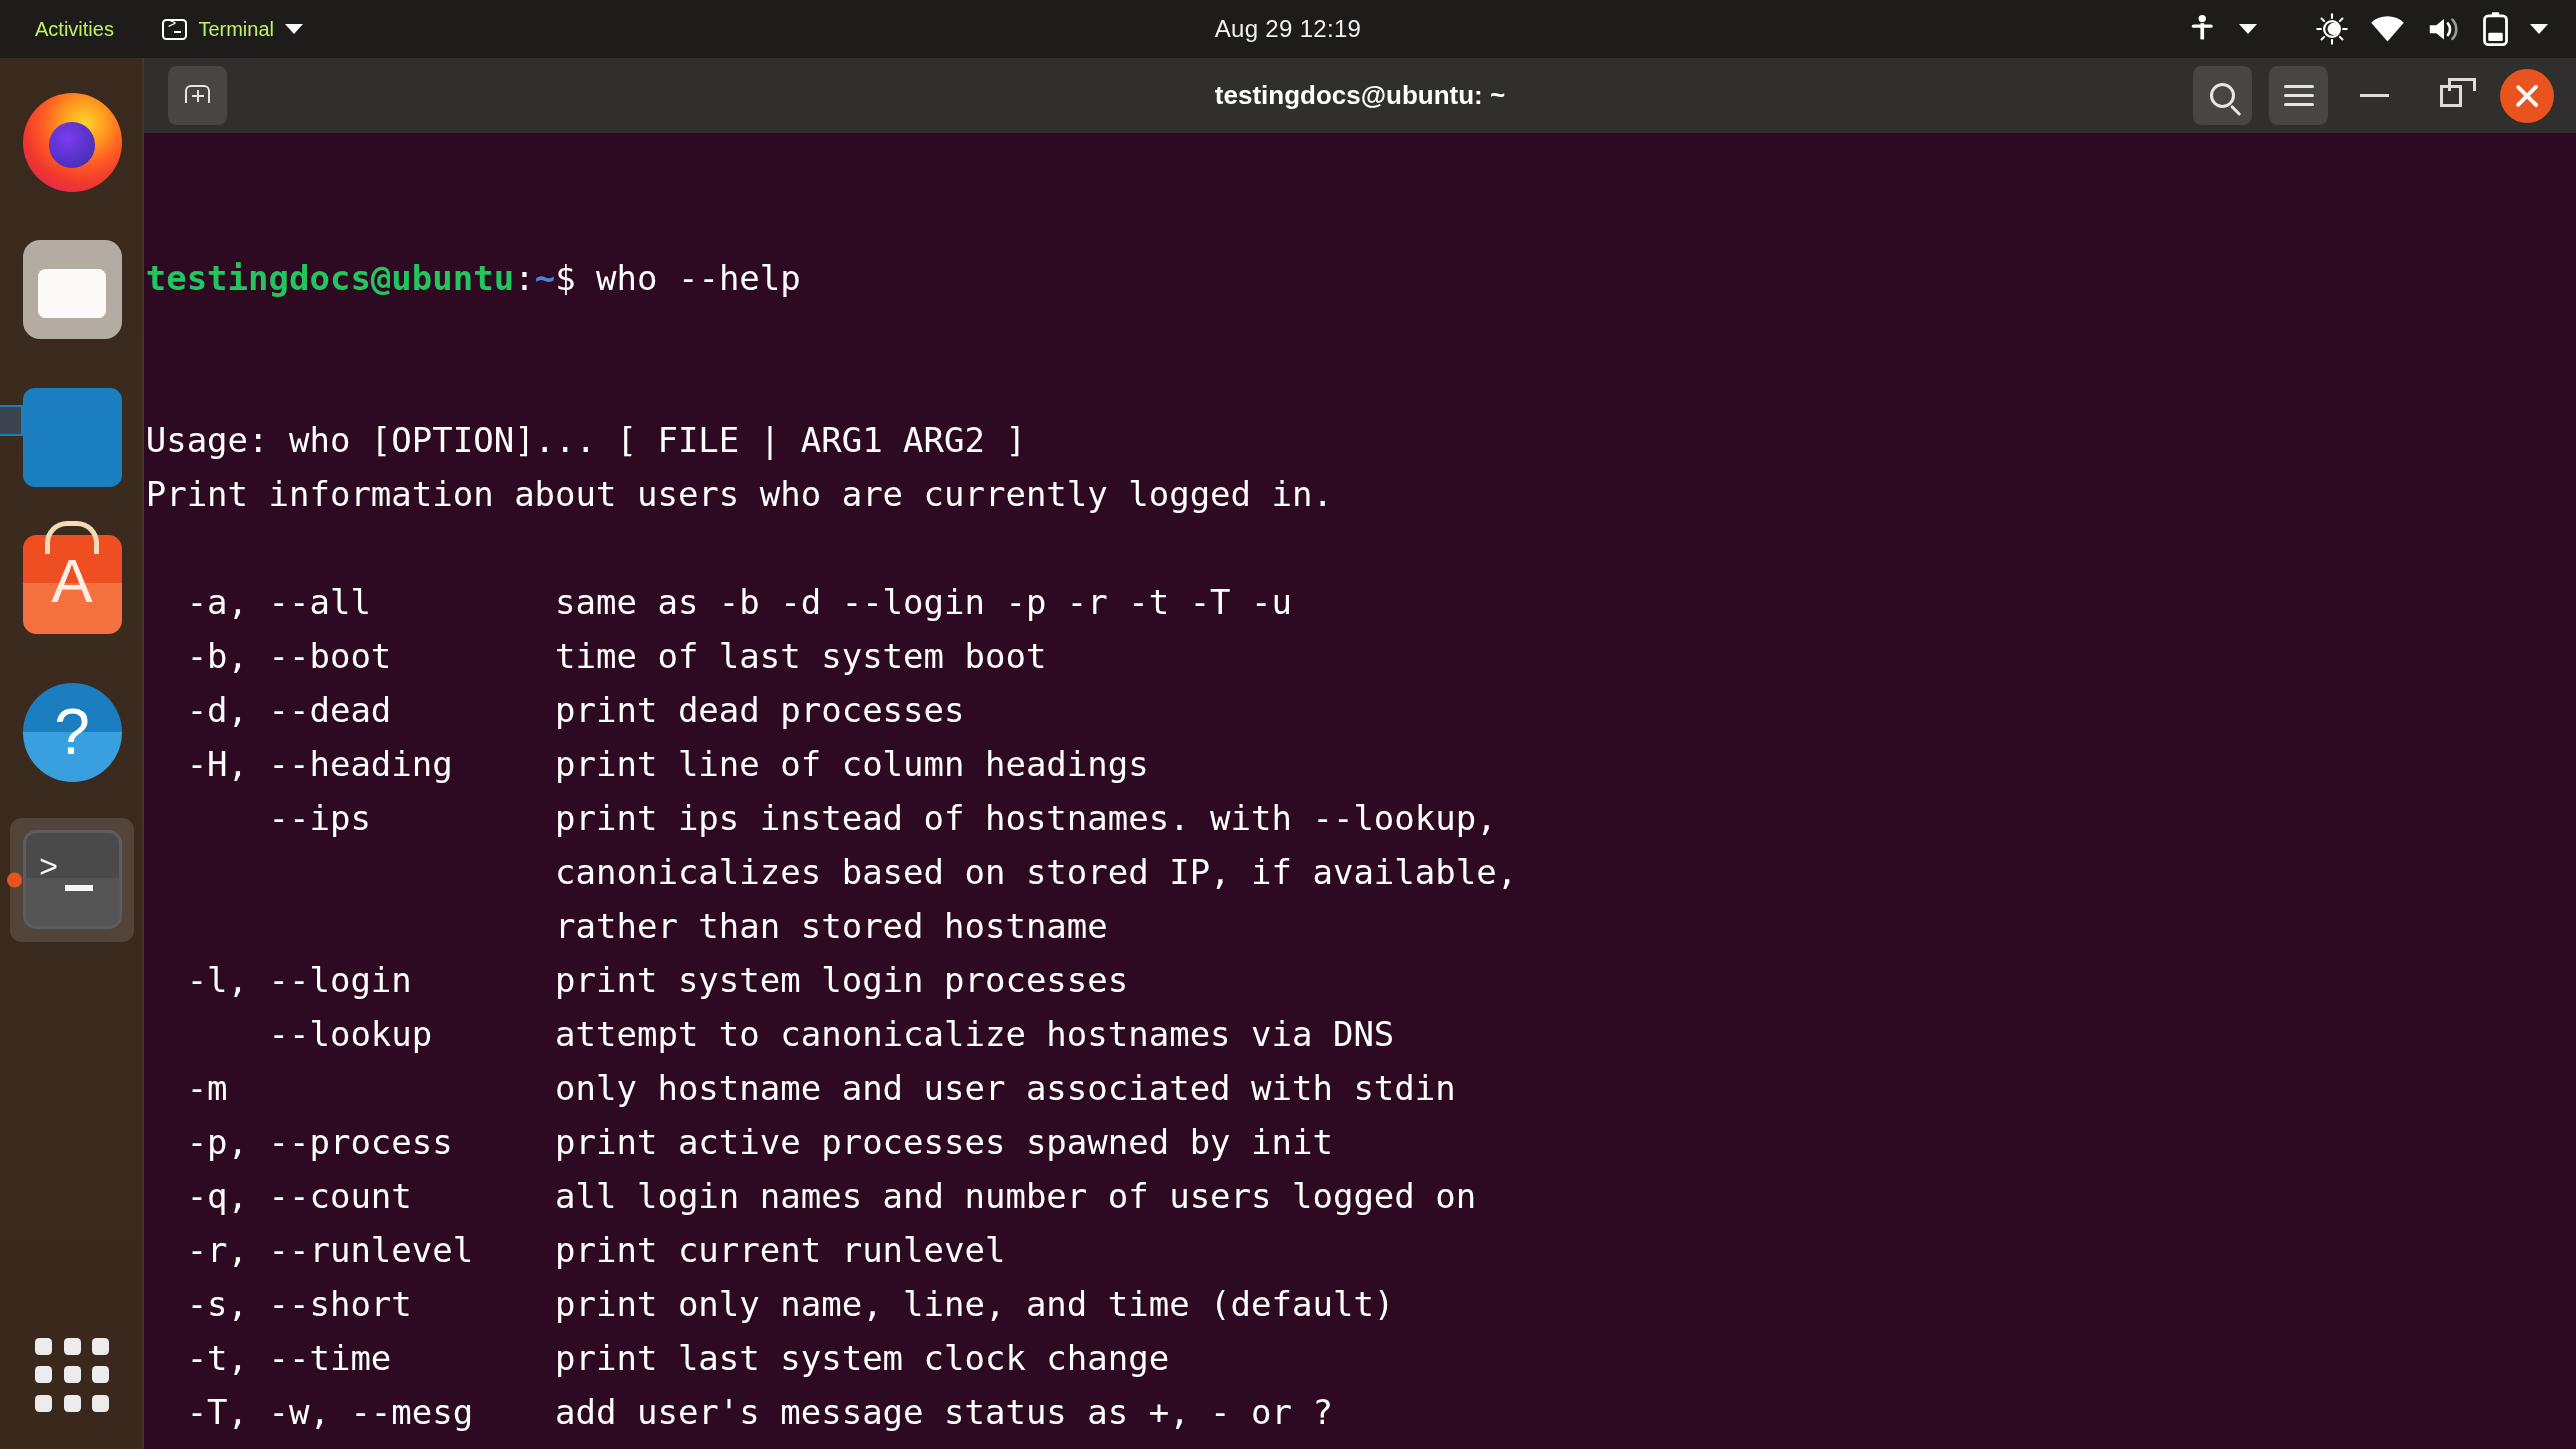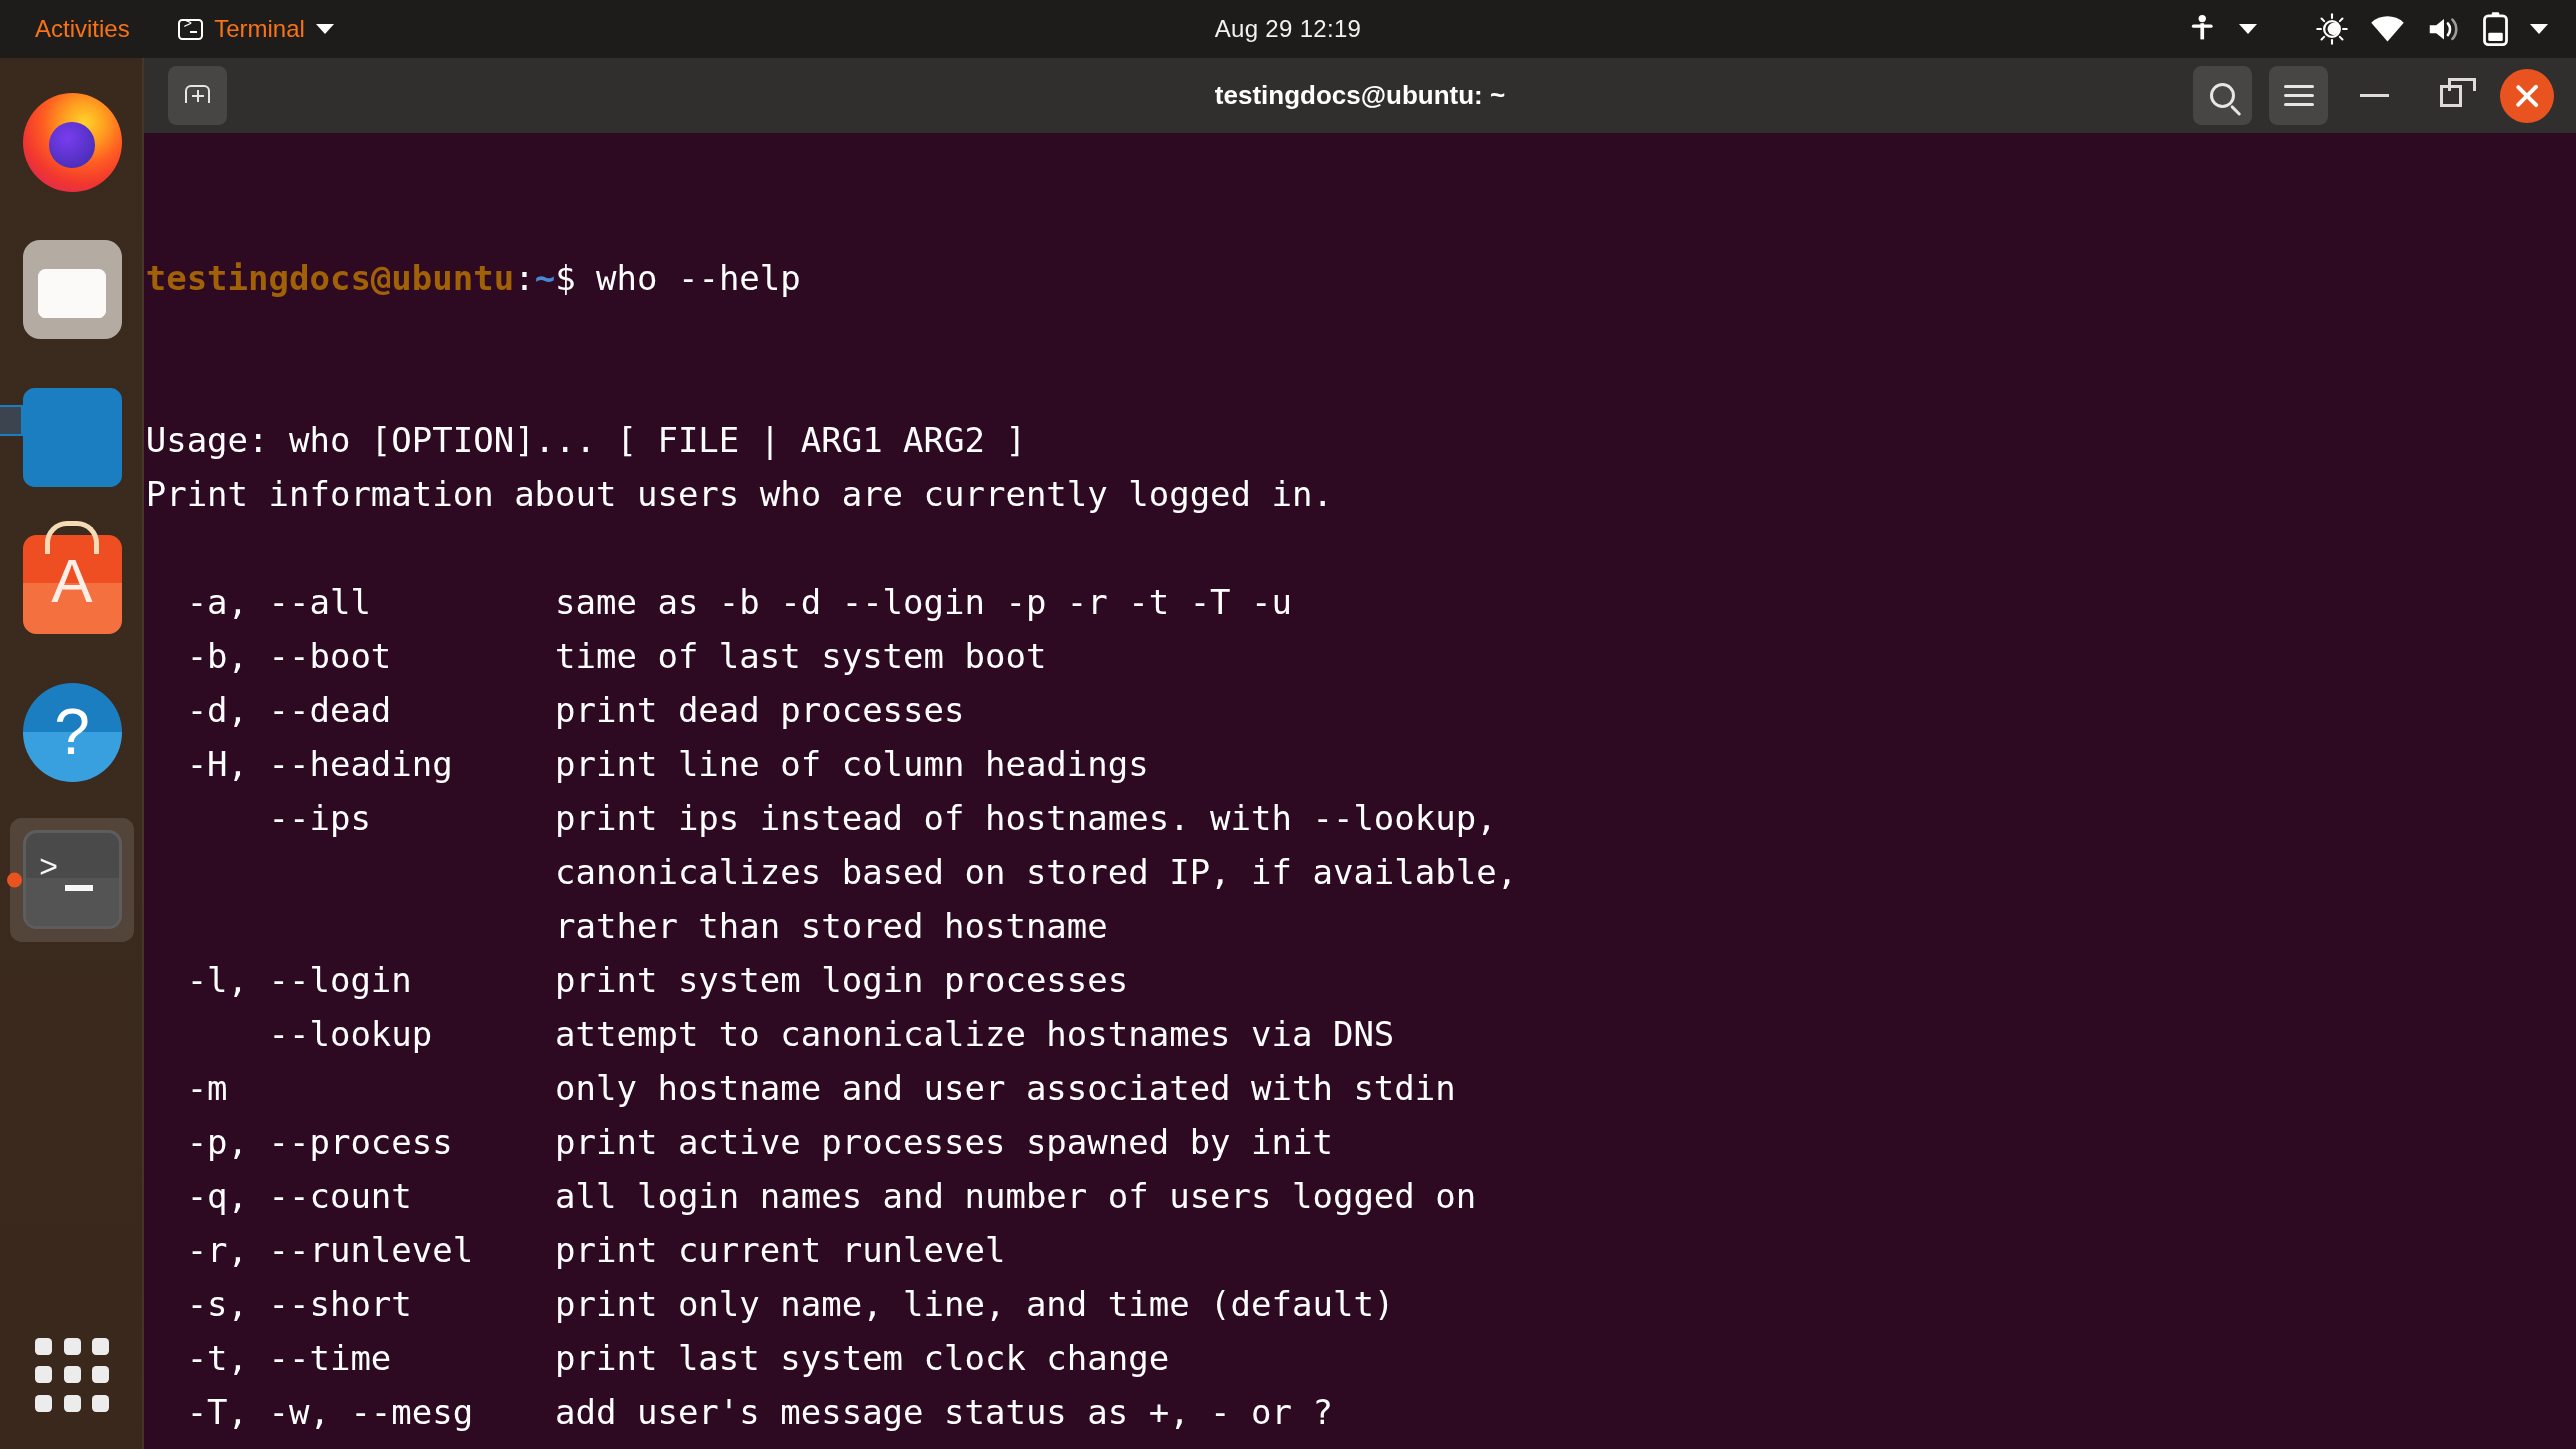--- a/index.html
+++ b/index.html
@@ -9,22 +9,22 @@
     font-family:"Liberation Sans", sans-serif;
   }
 
   
   #topbar{
     position:absolute; left:0; top:0; width:2576px; height:58px;
     background:#1e1c1a; display:flex; align-items:center;
     color:#f2f1f0; z-index:40;
   }
   .tb-left{display:flex;align-items:center;height:100%;padding-left:25px;gap:28.5px;}
-  .tb-item{display:flex;align-items:center;gap:11px;font-size:24px;line-height:1;
-           padding:5.9px 10px;border-radius:7.5px;color:#f97316;}
+  .tb-item{display:flex;align-items:center;gap:11px;font-size:20px;line-height:1;
+           padding:5.9px 10px;border-radius:7.5px;color:#bef264;}
   .term-mini{width:25px;height:21px;border:2.5px solid #ffffff;border-radius:4.2px;
              position:relative;flex:none;}
   .term-mini::before{content:">";position:absolute;left:3.4px;top:-3.4px;font-size:14.3px;
                      font-family:"Liberation Mono",monospace;color:#fff;}
   .term-mini::after{content:"";position:absolute;right:4.2px;bottom:4.2px;width:7.5px;height:2.5px;background:#fff;}
   .caret{width:0;height:0;border-left:9.2px solid transparent;border-right:9.2px solid transparent;
          border-top:10px solid #ffffff;}
   .tb-center{position:absolute;left:50%;transform:translateX(-50%);
              font-size:24px;letter-spacing:0.3px;display:flex;gap:15px;}
   .tb-right{margin-left:auto;display:flex;align-items:center;gap:22px;padding-right:28.5px;}
@@ -118,21 +118,21 @@
   .xmark::after{transform:translate(-50%,-50%) rotate(-45deg);}
 
   
   #termbody{
     height:1316px;background:#2d0922;overflow:hidden;
     font-family:"DejaVu Sans Mono","Liberation Mono",monospace;
     font-size:34px;line-height:54px;color:#ffffff;
     padding:10px 0 0 0;white-space:pre;
   }
   .tline{padding-left:1.7px;}
-  .g{color:#a16207;font-weight:bold;}
+  .g{color:#22c55e;font-weight:bold;}
   .b{color:#4886d6;font-weight:bold;}
   .w{color:#ffffff;}
 </style>
 </head>
 <body>
 
 <div id="topbar">
   <div class="tb-left">
     <div class="tb-item">
       <span>Activities</span>

